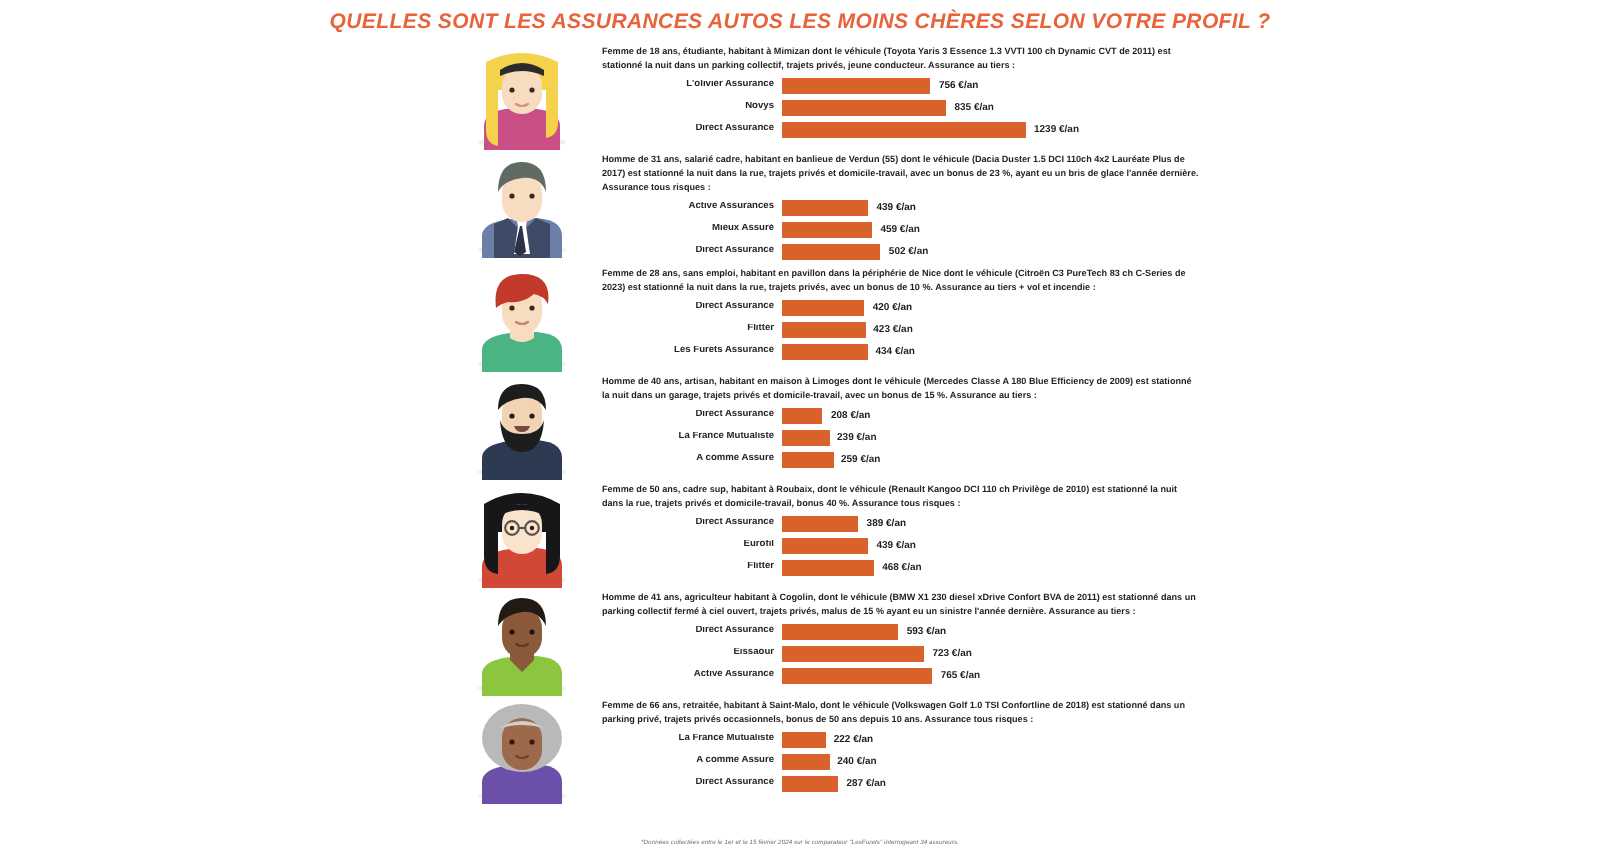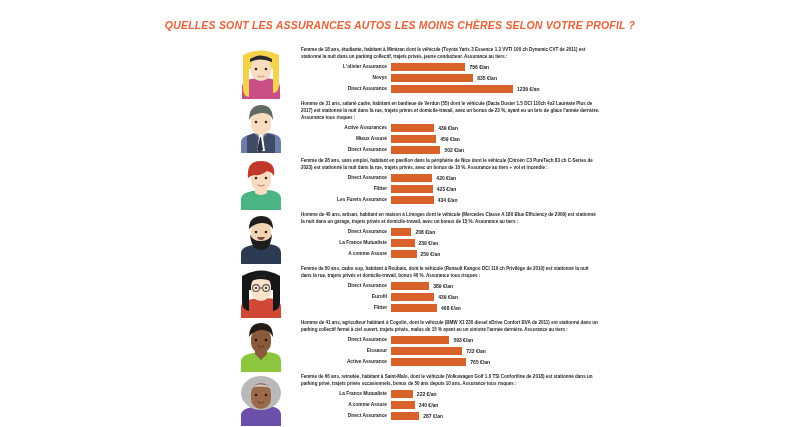--- a/index.html
+++ b/index.html
@@ -11,21 +11,21 @@
   .page{width:800px;height:427px;position:relative;}
 
   .title{
     text-align:center;
     font-size:10.5px;
     font-weight:bold;
     font-style:italic;
     letter-spacing:.2px;
     color:#e8623a;
     padding-top:5px;
-    margin:14px;
+    margin:0;
     text-transform:uppercase;
   }
 
   .profiles{margin-top:4px;}
 
   .profile{
     display:flex;
     align-items:flex-start;
     padding:0 200px 0 225px;
     box-sizing:border-box;

